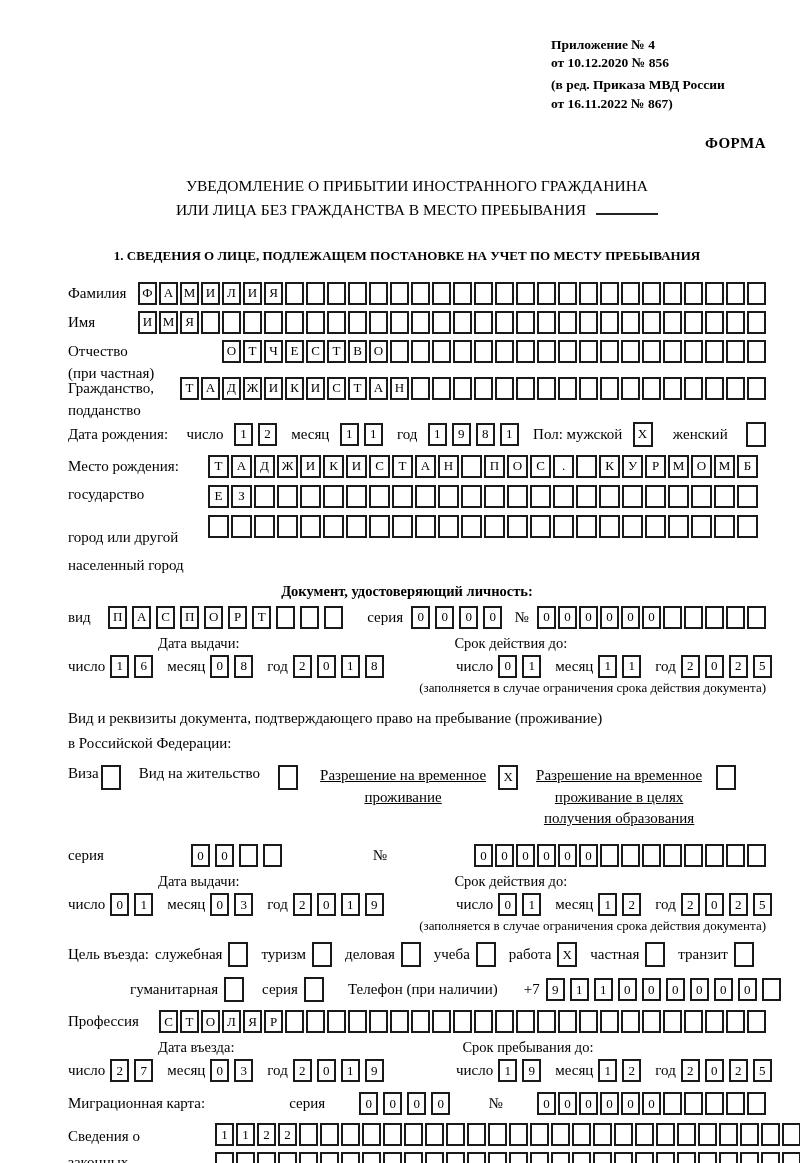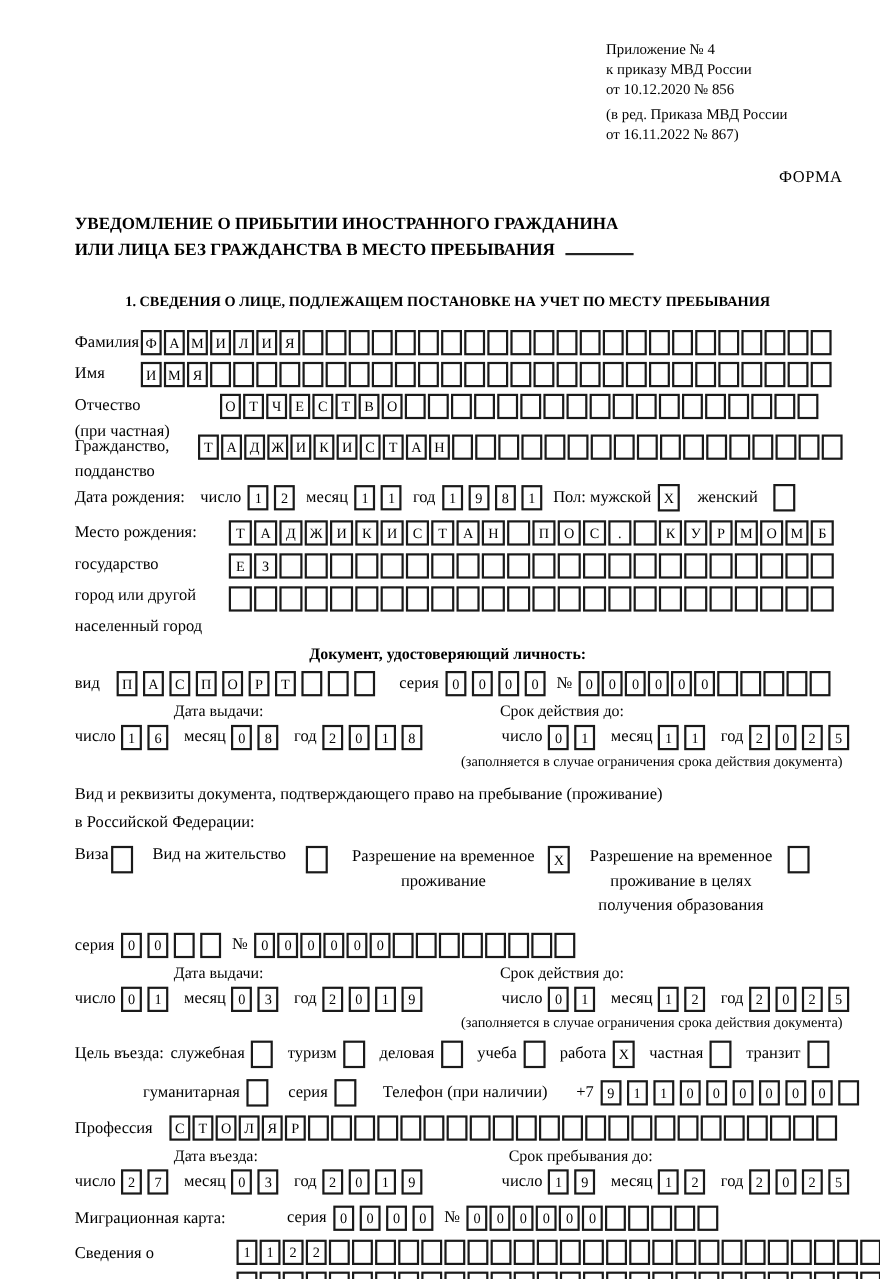--- a/index.html
+++ b/index.html
@@ -4,26 +4,26 @@
 <style>
   html,body{margin:0;padding:0;background:#fff;}
   body{
     width:800px;height:1163px;
     font-family:"Liberation Serif","DejaVu Serif",serif;
     color:#000;font-size:15px;
     box-sizing:border-box;
     padding:36px 34px 10px 68px;
     overflow:hidden;
   }
-  .right-block{margin-left:auto;width:215px;font-size:13.5px;line-height:1.35;}
-  .form-label{text-align:right;font-weight:normal;font-size:15px;margin-top:22px;letter-spacing:.5px;}
-  .doc-title{font-weight:bold;font-size:15.5px;margin-top:22px;line-height:1.55;}
+  .right-block{margin-left:auto;width:215px;font-size:13.5px;line-height:1.35;font-weight:bold;}
+  .form-label{text-align:right;font-weight:bold;font-size:15px;margin-top:22px;letter-spacing:.5px;}
+  .doc-title{text-align:center;font-weight:normal;font-size:15.5px;margin-top:22px;line-height:1.55;}
   .blank-line{display:inline-block;width:62px;border-bottom:2px solid #222;height:14px;margin-left:10px;}
   .section-title{font-weight:bold;font-size:13px;margin-top:26px;margin-bottom:18px;text-align:center;margin-left:-20px;}
-  .row{display:flex;align-items:flex-start;margin-bottom:6px;}
+  .row{display:flex;align-items:flex-start;margin-bottom:6px;justify-content:space-between;}
   .lblcol{flex:0 0 auto;line-height:1.5;}
   .boxes{display:inline-flex;gap:2px;flex-wrap:nowrap;}
   .cell{
     width:15px;height:19px;border:2px solid #1a1a1a;
     display:inline-flex;align-items:center;justify-content:center;
     font-size:13px;background:#fff;flex:0 0 auto;
   }
   .w23 .cell{width:17px;}
   .sp{gap:5px;}
   .chk{
@@ -38,33 +38,32 @@
   .dateheads .h2{margin-left:215px;}
   .daterow{display:flex;align-items:center;margin-top:3px;}
   .dategroup{display:flex;align-items:center;}
   .dategroup .dl{margin-right:5px;white-space:nowrap;}
   .dategroup .dlm{margin:0 5px 0 14px;white-space:nowrap;}
   .half1{flex:0 0 388px;}
   .note{font-size:13px;text-align:right;margin-top:2px;margin-bottom:8px;}
   .intro{margin-top:10px;line-height:1.7;}
   .permit-row{display:flex;align-items:flex-start;margin-top:8px;margin-bottom:14px;}
   .permit-row .opt-lbl{white-space:nowrap;}
-  .permit-multi{text-align:center;line-height:1.45;}
+  .permit-multi{text-align:center;line-height:1.45;text-decoration:underline;}
   .purpose-line{display:flex;align-items:center;flex-wrap:nowrap;margin-top:10px;}
   .purpose-line .plbl{margin-right:6px;white-space:nowrap;}
   .purpose-line .pbox{margin-right:13px;}
   .rep-label{width:147px;flex:0 0 147px;line-height:1.75;}
   .rep-rows .boxes{margin-bottom:6px;}
 </style>
 </head>
 <body>
 
 <div class="right-block">
   <div>Приложение № 4</div>
-  <div>к приказу МВД России</div>
   <div>от 10.12.2020 № 856</div>
   <div style="margin-top:4px">(в ред. Приказа МВД России</div>
   <div>от 16.11.2022 № 867)</div>
 </div>
 
 <div class="form-label">ФОРМА</div>
 
 <div class="doc-title">
   <div>УВЕДОМЛЕНИЕ О ПРИБЫТИИ ИНОСТРАННОГО ГРАЖДАНИНА</div>
   <div><span>ИЛИ ЛИЦА БЕЗ ГРАЖДАНСТВА В МЕСТО ПРЕБЫВАНИЯ</span><span class="blank-line"></span></div>
@@ -238,21 +237,21 @@
   <span class="inline-lbl">Пол: мужской</span>
   <span class="chk">X</span>
   <span class="inline-lbl" style="margin-left:16px">женский</span>
   <span class="chk" style="margin-left:8px"></span>
 </div>
 
 <div class="row" style="margin-top:8px">
   <div class="lblcol" style="width:140px">
     <div>Место рождения:</div>
     <div style="margin-top:6px">государство</div>
-    <div style="margin-top:6px">город или другой</div>
+    <div style="margin-top:20px">город или другой</div>
     <div style="margin-top:6px">населенный город</div>
   </div>
   <div>
     <div class="boxes w23" style="margin-bottom:7px">
         <span class="cell">Т</span>
         <span class="cell">А</span>
         <span class="cell">Д</span>
         <span class="cell">Ж</span>
         <span class="cell">И</span>
         <span class="cell">К</span>

